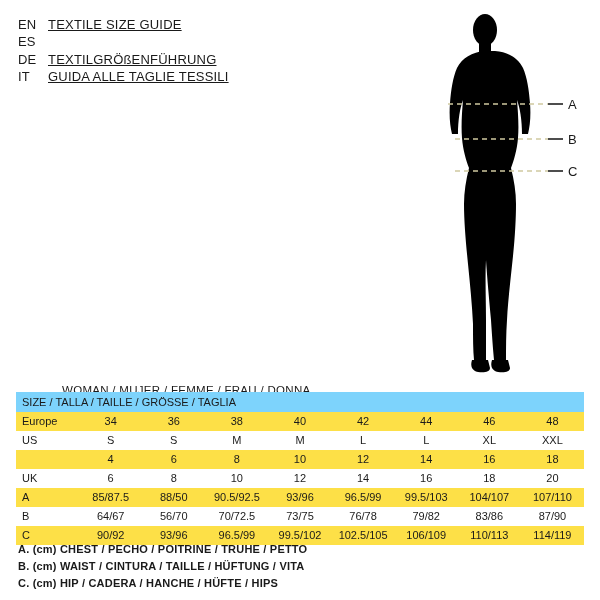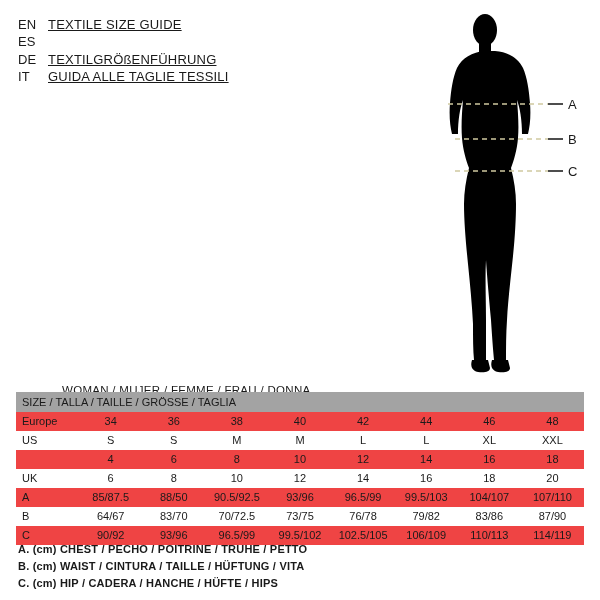--- a/index.html
+++ b/index.html
@@ -89,34 +89,34 @@
   }
   table.size-table td, table.size-table th {
     padding: 2px 4px;
     text-align: center;
     font-weight: normal;
     color: #1a1a1a;
     height: 15px;
     line-height: 1.1;
   }
   table.size-table tr.head-row td {
-    background: #a3a3a3;
+    background: #7dd3fc;
     text-align: left;
     font-size: 11px;
     font-weight: normal;
     padding-left: 6px;
     height: 16px;
   }
   table.size-table td.row-label {
     text-align: left;
     padding-left: 6px;
     width: 86px;
   }
   table.size-table tr.shade td {
-    background: #ef4444;
+    background: #fde047;
   }
   table.size-table tr.plain td {
     background: #ffffff;
     margin-top: 25px;
   }
 
   
   .legend {
     position: absolute;
     left: 18px;
@@ -277,21 +277,21 @@
           <td>90.5/92.5</td>
           <td>93/96</td>
           <td>96.5/99</td>
           <td>99.5/103</td>
           <td>104/107</td>
           <td>107/110</td>
         </tr>
         <tr class="plain">
           <td class="row-label">B</td>
           <td>64/67</td>
-          <td>83/70</td>
+          <td>56/70</td>
           <td>70/72.5</td>
           <td>73/75</td>
           <td>76/78</td>
           <td>79/82</td>
           <td>83/86</td>
           <td>87/90</td>
         </tr>
         <tr class="shade">
           <td class="row-label">C</td>
           <td>90/92</td>

